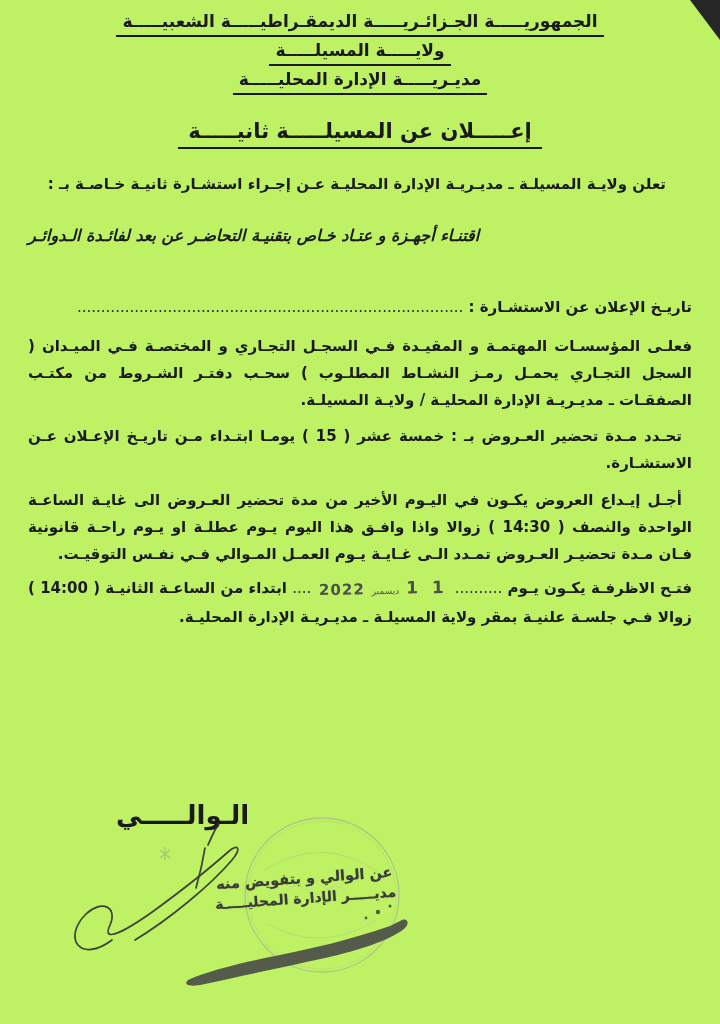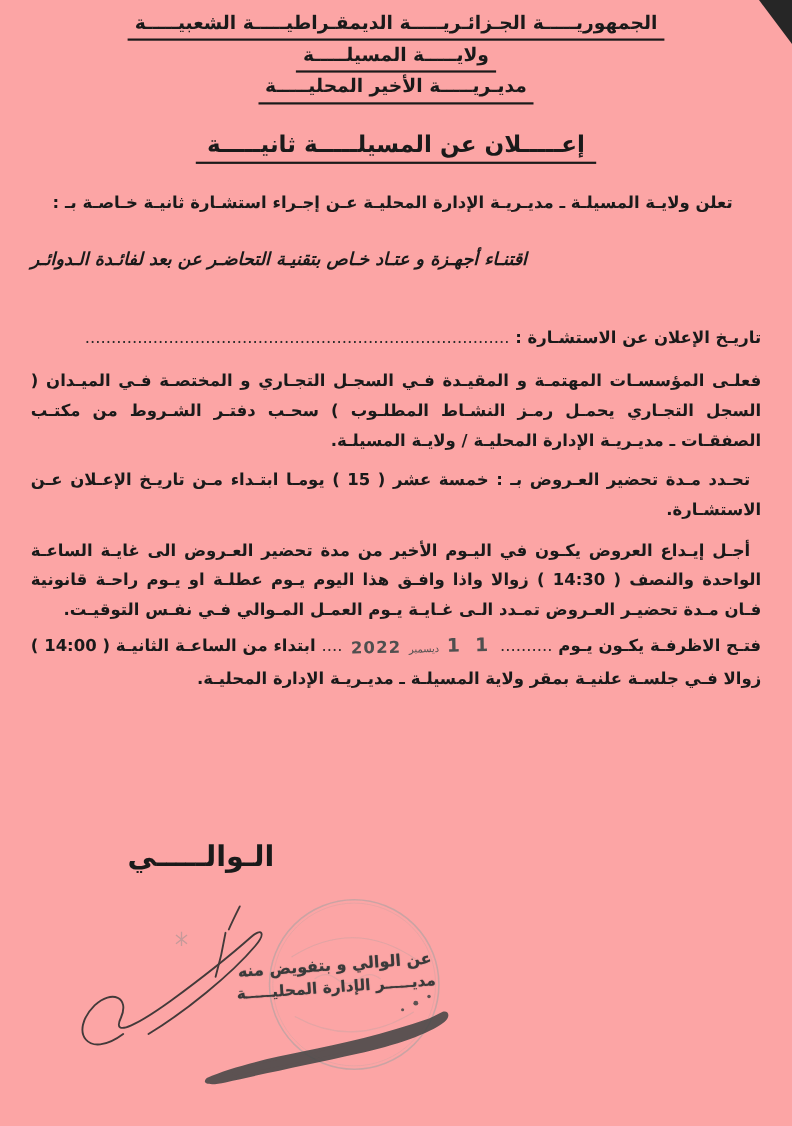--- a/index.html
+++ b/index.html
@@ -1,20 +1,20 @@
 <!DOCTYPE html>
 <html lang="ar" dir="rtl"><head>
 <meta charset="utf-8">
 <style>
   html,body { margin:0; padding:0; background:#e8e8e8; }
   .page {
     position:relative;
     width:720px; height:1024px;
     margin:0 auto;
-    background:#fca5a5;
+    background:#bef264;
     box-sizing:border-box;
     padding:10px 28px 0 28px;
     direction:rtl;
     font-family:"DejaVu Sans", sans-serif;
     color:#1a1a1a;
     overflow:hidden;
   }
   
   .hdr { text-align:center; }
   .hdr-line { display:inline-block; font-size:17px; font-weight:700; line-height:23px;
@@ -39,21 +39,21 @@
   .dots { font-weight:400; letter-spacing:1px; color:#2a2a2a; }
   
   .stamp { direction:rtl; display:inline-flex; align-items:baseline; gap:7px;
            color:#4f4f4f; transform:rotate(-1.5deg); }
   .stamp-abs { position:absolute; left:232px; top:-27px; }
   .stamp-day { font-size:17px; font-weight:700; letter-spacing:4px; }
   .stamp-month { font-size:9px; font-weight:400; }
   .stamp-year { font-size:15px; font-weight:700; letter-spacing:1px; }
   .stamp-inline { transform:rotate(-1deg) translateY(1px); margin:0 2px; }
   
-  .wali-title { position:absolute; left:116px; top:764px; font-size:26px; font-weight:700;
+  .wali-title { position:absolute; left:116px; top:800px; font-size:26px; font-weight:700;
                 letter-spacing:1px; }
   .sig-art { position:absolute; left:60px; top:808px; }
   .delegation { position:absolute; left:172px; top:868px; width:266px; text-align:center;
                 transform:rotate(-4deg); color:#3a3a3a; font-weight:700; z-index:2;
                 text-shadow:0 0 1px rgba(60,60,60,.55); }
   .delegation-l1 { font-size:14.5px; line-height:20px; }
   .delegation-l2 { font-size:14px; line-height:20px; letter-spacing:2px; }
   
   .corner-fold { position:absolute; top:0; right:0; width:0; height:0;
                  border-style:solid; border-width:0 30px 40px 0;
@@ -62,21 +62,21 @@
 </head>
 <body>
 
 <div class="page">
 
   <div class="corner-fold"></div>
 
   <div class="hdr">
     <div><span class="hdr-line">الجمهوريـــــة الجـزائـريـــــة الديمقـراطيـــــة الشعبيـــــة</span></div>
     <div><span class="hdr-line">ولايـــــة المسيلـــــة</span></div>
-    <div><span class="hdr-line">مديـريـــــة الأخير المحليـــــة</span></div>
+    <div><span class="hdr-line">مديـريـــــة الإدارة المحليـــــة</span></div>
   </div>
 
   <div class="title-row">
     <span class="doc-title">إعـــــلان عن المسيلـــــة ثانيـــــة</span>
   </div>
 
   <p class="para intro">تعلن ولايـة المسيلـة ـ مديـريـة الإدارة المحليـة عـن إجـراء استشـارة ثانيـة خـاصـة بـ :</p>
 
   <div class="subject-row">
     <span class="subject">اقتنـاء أجهـزة و عتـاد خـاص بتقنيـة التحاضـر عن بعد لفائـدة الـدوائـر</span>

